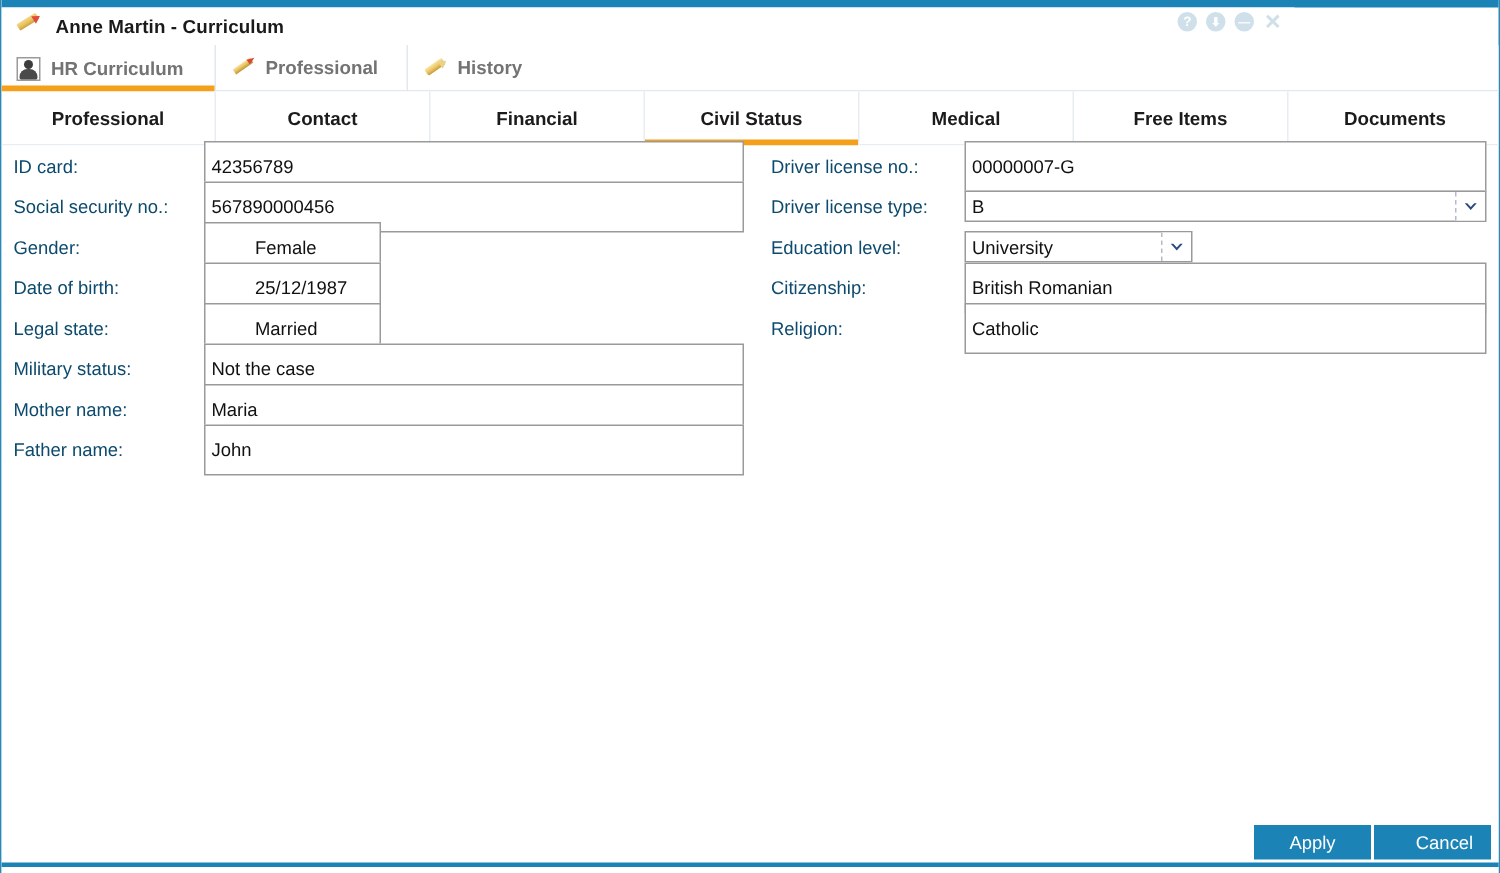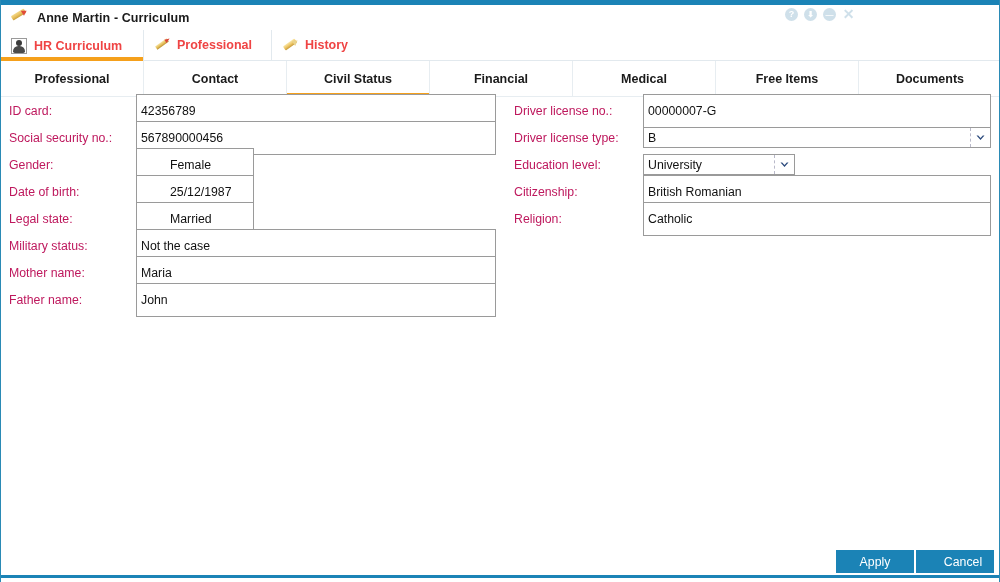--- a/index.html
+++ b/index.html
@@ -67,21 +67,21 @@
     display: flex; align-items: stretch;
   }
   .ptab {
     position: relative;
     display: flex; align-items: center;
     padding: 0 14px 0 10px;
     cursor: pointer;
     border-right: 1px solid #e2e9ee;
   }
   .ptab .picon { width: 16px; height: 16px; margin-right: 7px; position: relative; flex: none; }
-  .ptab .plabel { font-size: 12.5px; font-weight: bold; color: #ef4444; white-space: nowrap; }
+  .ptab .plabel { font-size: 12.5px; font-weight: bold; color: #737373; white-space: nowrap; }
   .ptab.active::after {
     content: ""; position: absolute; left: 0; right: 0; bottom: 0;
     height: 4px; background: #f5a01b;
   }
   .ptab-w1 { width: 143px; }
   .ptab-w2 { width: 128px; }
   .ptab-w3 { width: 110px; border-right: none; align-items: center; }
   .ptabs-rest { flex: 1; border-bottom: 1px solid #e2e9ee; }
   .ptab:not(.active) { border-bottom: 1px solid #e2e9ee; }
 
@@ -118,21 +118,21 @@
   .col-left { left: 0; width: 505px; }
   .col-right { left: 505px; width: 495px; }
 
   .row {
     position: relative;
     height: 27px;
     margin-bottom: 0px;
     display: flex; align-items: center;
   }
   .lbl {
-    font-size: 12.3px; color: #be185d;
+    font-size: 12.3px; color: #0c4a6e;
     flex: none;
     white-space: nowrap;
   }
   .col-left .lbl { width: 135px; padding-left: 8px; }
   .col-right .lbl { width: 137px; padding-left: 8px; }
 
   .field {
     height: 34px;
     background: #ffffff;
     border: 1px solid #9a9a9a;
@@ -327,25 +327,25 @@
     <div class="ptabs-rest"></div>
   </div>
 
   <div class="stabs">
     <div class="stab">
       <span class="slabel">Professional</span>
     </div>
     <div class="stab">
       <span class="slabel">Contact</span>
     </div>
+    <div class="stab">
+      <span class="slabel">Financial</span>
+    </div>
     <div class="stab active">
       <span class="slabel">Civil Status</span>
-    </div>
-    <div class="stab">
-      <span class="slabel">Financial</span>
     </div>
     <div class="stab">
       <span class="slabel">Medical</span>
     </div>
     <div class="stab">
       <span class="slabel">Free Items</span>
     </div>
     <div class="stab">
       <span class="slabel">Documents</span>
     </div>

